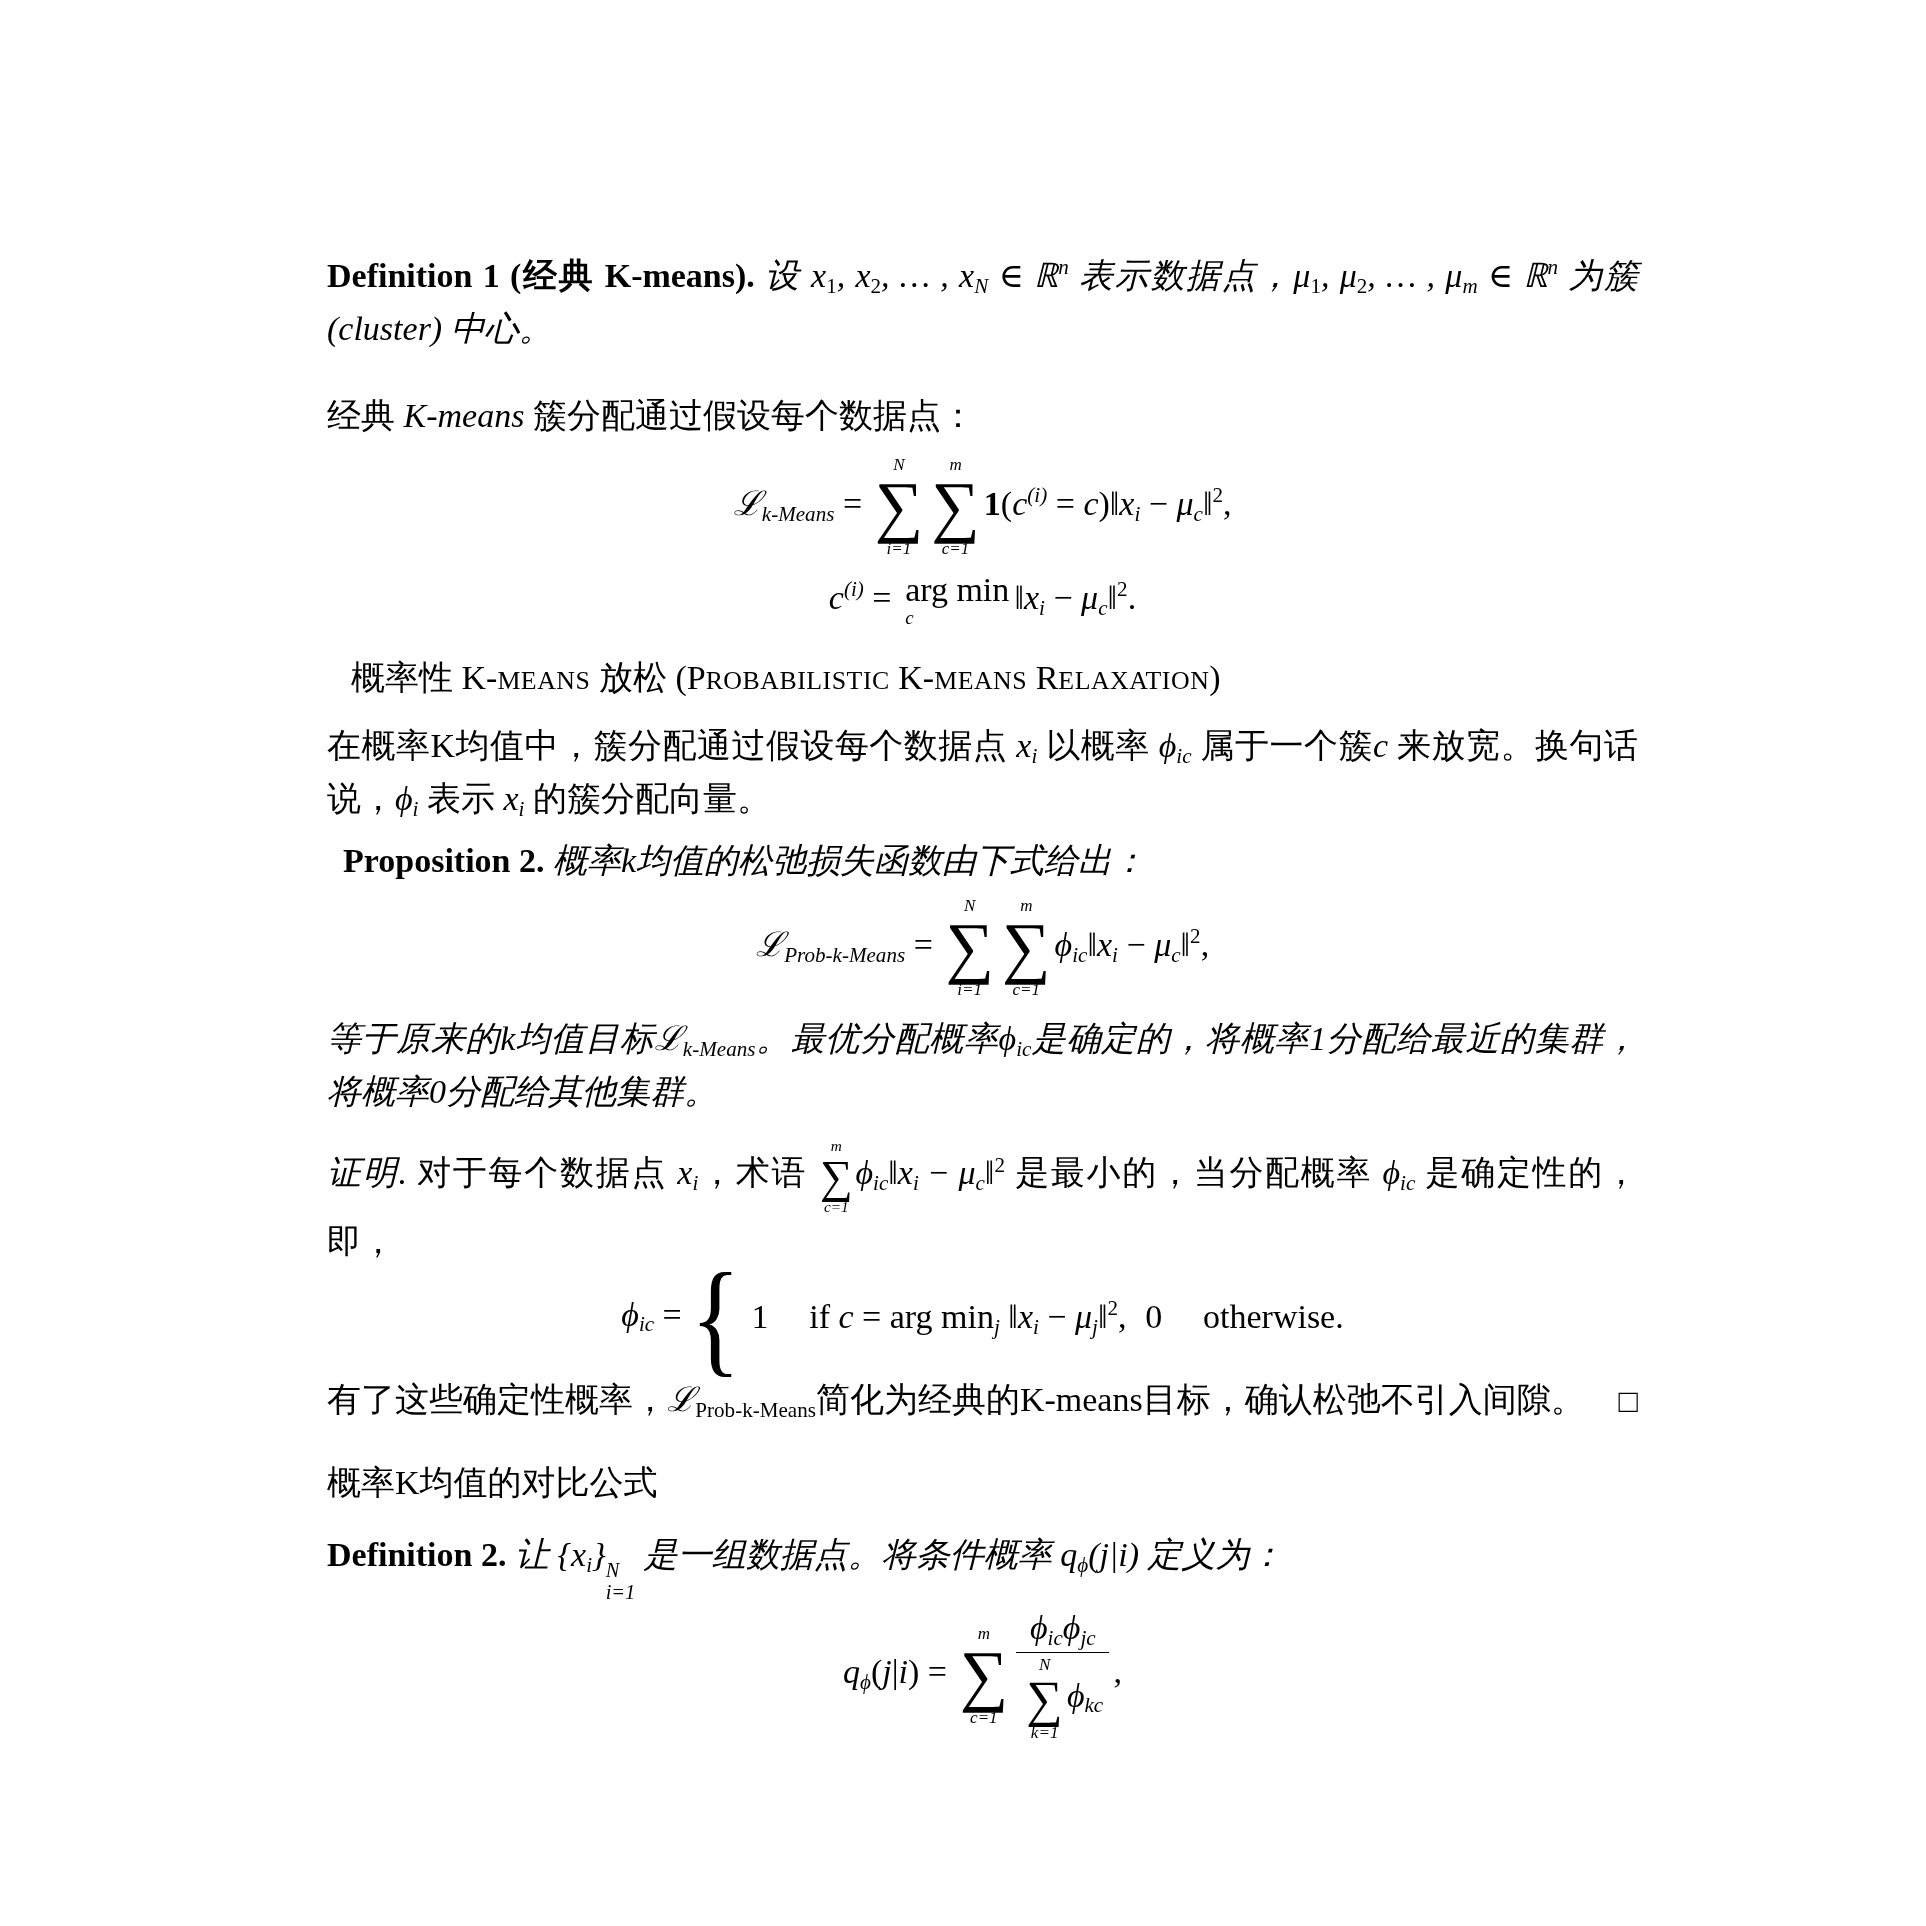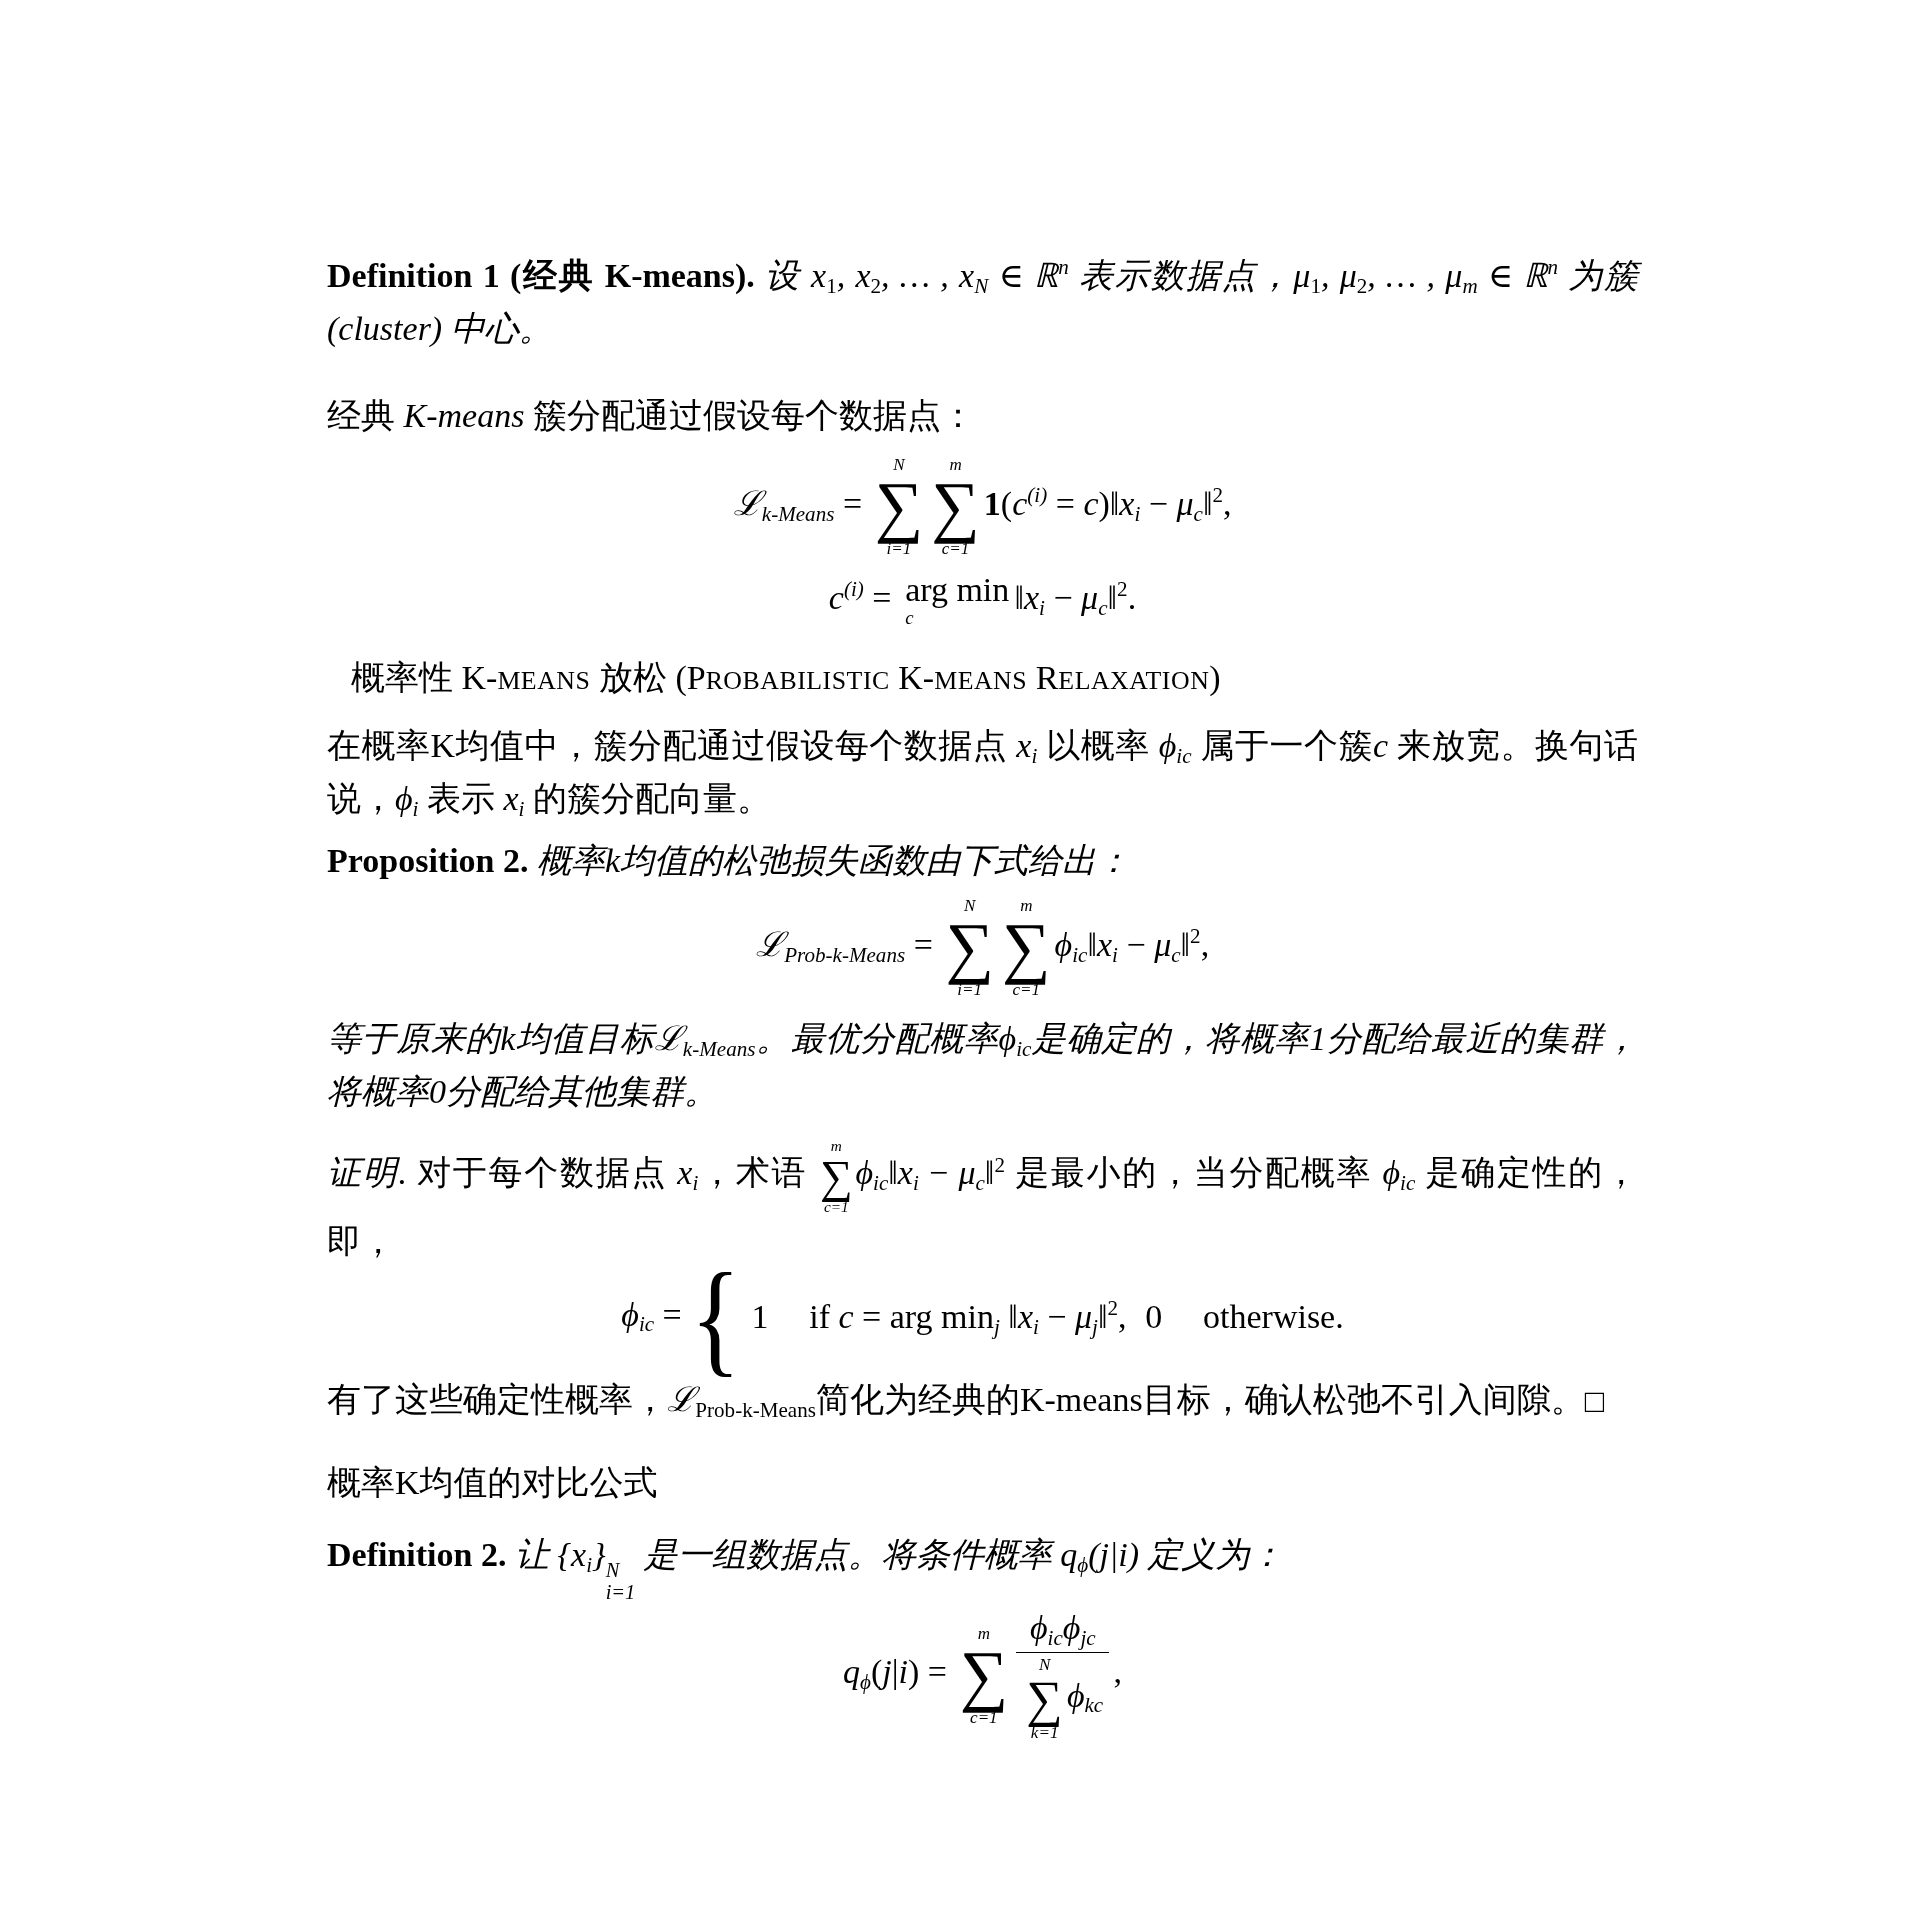--- a/index.html
+++ b/index.html
@@ -38,21 +38,21 @@
   .underop .lim{font-size:0.55em;line-height:1.2;font-style:italic;}
   .stack{display:inline-flex;flex-direction:column;align-items:flex-start;vertical-align:-0.55em;font-size:0.6em;line-height:1.05;font-style:italic;}
   .frac{display:inline-flex;flex-direction:column;align-items:center;vertical-align:middle;margin:0 0.12em;}
   .frac .num,.frac .den{padding:0.05em 0.18em;line-height:1.1;}
   .frac .fbar{align-self:stretch;height:1.9px;background:#000;}
   .frac .bigop .op{font-size:1.5em;}
   .frac .bigop .lim{font-size:0.5em;}
   .cases{display:inline-flex;align-items:center;vertical-align:middle;text-align:left;}
   .cases .cbrace{font-size:3.1em;font-weight:400;line-height:0.85;transform:scaleY(1.2);margin-right:0.1em;font-style:normal;}
   .cases .crows{display:inline-flex;flex-direction:row;gap:0.55em;}
-  .qedline{display:flex;justify-content:flex-start;align-items:flex-end;}
+  .qedline{display:flex;justify-content:space-between;align-items:flex-end;}
   .qed{font-size:0.95em;}
 </style>
 </head>
 <body>
 
 <div class="content">
 
   <p class="para stmt" style="margin-top:0;"><span class="r-b">Definition 1 (经典 K-means).</span><span class="r-n"> 设 </span><span class="r-i">x</span><span class="r-sub">1</span><span class="r-n">, </span><span class="r-i">x</span><span class="r-sub">2</span><span class="r-n">, … , </span><span class="r-i">x</span><span class="r-subi">N</span><span class="r-n"> ∈ ℝ</span><span class="r-supi">n</span><span class="r-n"> 表示数据点，</span><span class="r-i">μ</span><span class="r-sub">1</span><span class="r-n">, </span><span class="r-i">μ</span><span class="r-sub">2</span><span class="r-n">, … , </span><span class="r-i">μ</span><span class="r-subi">m</span><span class="r-n"> ∈ ℝ</span><span class="r-supi">n</span><span class="r-n"> 为簇 </span><span class="r-i">(cluster)</span><span class="r-n"> 中心。</span></p>
 
   <p class="para" style="margin-top:35px;"><span class="r-n">经典 </span><span class="r-i">K-means</span><span class="r-n"> 簇分配通过假设每个数据点：</span></p>
@@ -70,21 +70,21 @@
 
   <div class="formula" style="margin-top:13.5px;"><span class="r-i">c</span><span class="r-supi">(i)</span><span class="r-n"> = </span><span class="underop">
         <span class="uop">arg min</span>
         <span class="lim">c</span>
       </span><span class="r-n">‖</span><span class="r-i">x</span><span class="r-subi">i</span><span class="r-n"> − </span><span class="r-i">μ</span><span class="r-subi">c</span><span class="r-n">‖</span><span class="r-sup">2</span><span class="r-n">.</span></div>
 
   <p class="para" style="margin-top:23px;margin-left:24px;"><span class="r-n">概率性 K-</span><span class="r-sc">MEANS</span><span class="r-n"> 放松 (P</span><span class="r-sc">ROBABILISTIC</span><span class="r-n"> K-</span><span class="r-sc">MEANS</span><span class="r-n"> R</span><span class="r-sc">ELAXATION</span><span class="r-n">)</span></p>
 
   <p class="para" style="margin-top:15.4px;"><span class="r-n">在概率K均值中，簇分配通过假设每个数据点 </span><span class="r-i">x</span><span class="r-subi">i</span><span class="r-n"> 以概率 </span><span class="r-i">ϕ</span><span class="r-subi">ic</span><span class="r-n"> 属于一个簇</span><span class="r-i">c</span><span class="r-n"> 来放宽。换句话说，</span><span class="r-i">ϕ</span><span class="r-subi">i</span><span class="r-n"> 表示 </span><span class="r-i">x</span><span class="r-subi">i</span><span class="r-n"> 的簇分配向量。</span></p>
 
-  <p class="para stmt" style="margin-top:9.6px;"><span class="r-b">Proposition 2.</span><span class="r-n"> 概率</span><span class="r-i">k</span><span class="r-n">均值的松弛损失函数由下式给出：</span></p>
+  <p class="para stmt" style="margin-top:9.6px;margin-left:16px;"><span class="r-b">Proposition 2.</span><span class="r-n"> 概率</span><span class="r-i">k</span><span class="r-n">均值的松弛损失函数由下式给出：</span></p>
 
   <div class="formula" style="margin-top:7.7px;"><span class="r-i">ℒ</span><span class="r-subi">Prob-k-Means</span><span class="r-n"> = </span><span class="bigop">
         <span class="lim">N</span>
         <span class="op">∑</span>
         <span class="lim">i=1</span>
       </span><span class="bigop">
         <span class="lim">m</span>
         <span class="op">∑</span>
         <span class="lim">c=1</span>
       </span><span class="r-i">ϕ</span><span class="r-subi">ic</span><span class="r-n">‖</span><span class="r-i">x</span><span class="r-subi">i</span><span class="r-n"> − </span><span class="r-i">μ</span><span class="r-subi">c</span><span class="r-n">‖</span><span class="r-sup">2</span><span class="r-n">,</span></div>

